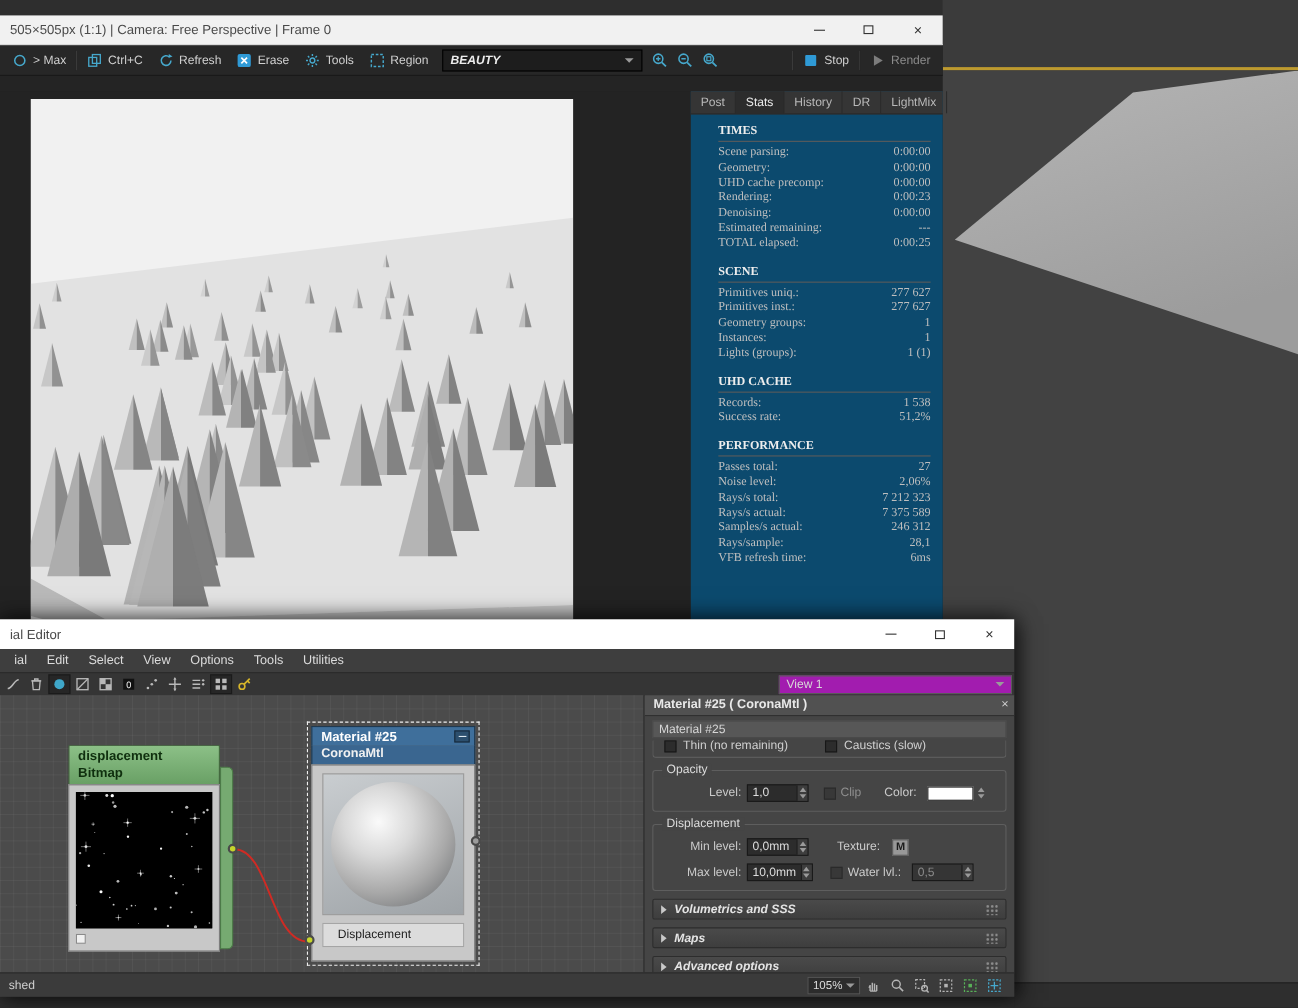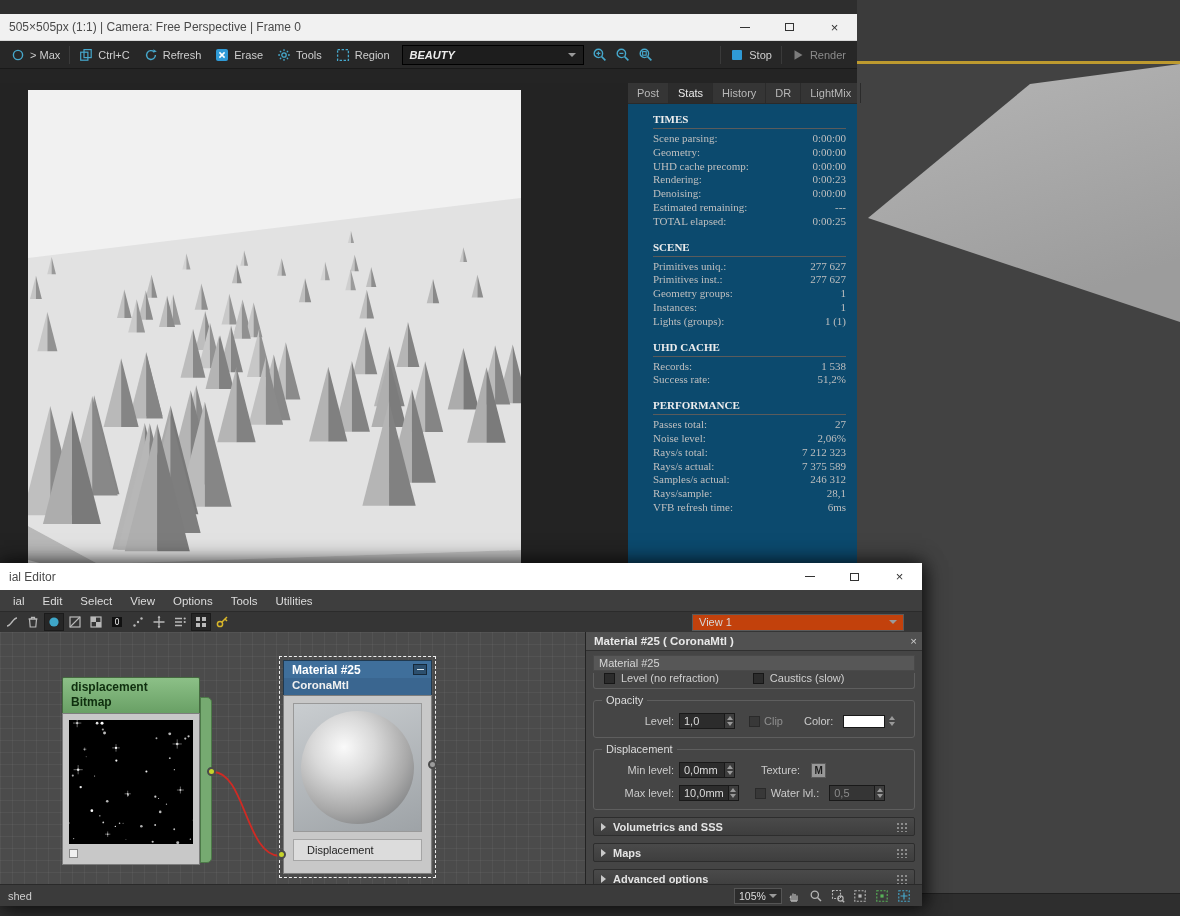--- a/index.html
+++ b/index.html
@@ -60,21 +60,21 @@
            box-shadow:0 -3px 18px rgba(0,0,0,.55), 4px 4px 18px rgba(0,0,0,.55); }
   #slate .titlebar { background:#ffffff; border-bottom:none; }
   #menubar { height:21px; background:#3e3e3e; display:flex; align-items:center;
              font-size:11.5px; color:#dcdcdc; padding-left:1px; }
   .menu-item { padding:0 9px; }
   .menu-item:first-child { padding-left:12px; }
   #etoolbar { height:22px; background:#353535; border-top:1px solid #2b2b2b; border-bottom:1px solid #242424;
               display:flex; align-items:center; padding:0 2px; gap:1px; }
   .eicon { width:20px; height:18px; display:flex; align-items:center; justify-content:center; flex:none; }
   .eicon.pressed { background:#262626; border:1px solid #1b1b1b; }
-  #view-combo { margin-left:auto; margin-right:16px; width:212px; height:17px; background:#c2410c;
+  #view-combo { margin-left:auto; margin-right:0; width:212px; height:17px; background:#a21caf;
                 border:1px solid #5a5a5a; display:flex; align-items:center; justify-content:space-between;
                 padding:0 6px; color:#d8d8d8; font-size:11px; }
   #ebody { position:absolute; left:0; top:69px; width:922px; height:252px; display:flex; }
 
   #node-view { width:586px; height:252px; position:relative; overflow:hidden;
                background-color:#4b4b4b;
                background-image:linear-gradient(rgba(255,255,255,.045) 1px, transparent 1px),
                                 linear-gradient(90deg, rgba(255,255,255,.045) 1px, transparent 1px);
                background-size:12px 12px; border-right:1px solid #232323; }
   #wire-layer { position:absolute; left:0; top:0; z-index:1; }
@@ -131,21 +131,21 @@
   .spinner.disabled .spin-val { color:#8a8a8a; }
   .spin-arrows { width:10px; background:#3d3d3d; border-left:1px solid #191919; display:flex; flex-direction:column;
                  align-items:center; justify-content:center; gap:2px; }
   .tri-up { width:0; height:0; border-left:3px solid transparent; border-right:3px solid transparent; border-bottom:4px solid #9a9a9a; }
   .tri-dn { width:0; height:0; border-left:3px solid transparent; border-right:3px solid transparent; border-top:4px solid #9a9a9a; }
   .swatch { width:42px; height:13px; background:#ffffff; border:1px solid #191919; margin-left:5px; flex:none; }
   .mini-arrows { display:flex; flex-direction:column; gap:2px; margin-left:4px; }
   .mbtn { width:15px; height:15px; background:#989898; border:1px solid #5a5a5a; color:#1c1c1c; font-weight:bold;
           font-size:10px; display:flex; align-items:center; justify-content:center; margin-left:6px; flex:none; }
   .rollout { margin:7px 7px 0; height:19px; background:linear-gradient(#4a4a4a,#3e3e3e); border:1px solid #2d2d2d;
-             border-radius:2px; display:flex; align-items:center; padding:0 7px; }
+             border-radius:2px; display:flex; align-items:center; padding:0 7px;font-style:italic; }
   .tri-right { width:0; height:0; border-top:4px solid transparent; border-bottom:4px solid transparent;
                border-left:5px solid #c9c9c9; margin-right:7px; }
   .rollout .lbl { font-weight:bold; color:#e4e4e4; }
   .grip { margin-left:auto; width:11px; height:10px;
           background-image:radial-gradient(#8d8d8d 1px, transparent 1.3px); background-size:4px 4px; }
 
   #estatus { position:absolute; left:0; bottom:0; width:922px; height:22px; background:#3b3b3b;
              border-top:1px solid #2a2a2a; display:flex; align-items:center; padding:0 8px; color:#cfcfcf; font-size:11px; }
   #zoom-combo { margin-left:auto; width:48px; height:16px; background:#2c2c2c; border:1px solid #555;
                 display:flex; align-items:center; justify-content:space-between; padding:0 4px; font-size:10.5px; color:#ddd;text-align:right; }
@@ -740,21 +740,21 @@
       <div id="params">
         <div id="param-header">
           <span>Material #25  ( CoronaMtl )</span>
           <span id="param-close">×</span>
         </div>
         <div id="param-name">Material #25</div>
 
         <div id="clipped-group">
           <div class="inner">
             <span class="checkbox"></span>
-            <span>Level (no refraction)</span>
+            <span>Thin (no remaining)</span>
             <span class="checkbox" style="margin-left:28px;"></span>
             <span>Caustics (slow)</span>
           </div>
         </div>
 
         <div class="group">
           <span class="legend">Opacity</span>
           <div class="prow">
             <span class="plabel">Level:</span>
             <span class="spinner">

